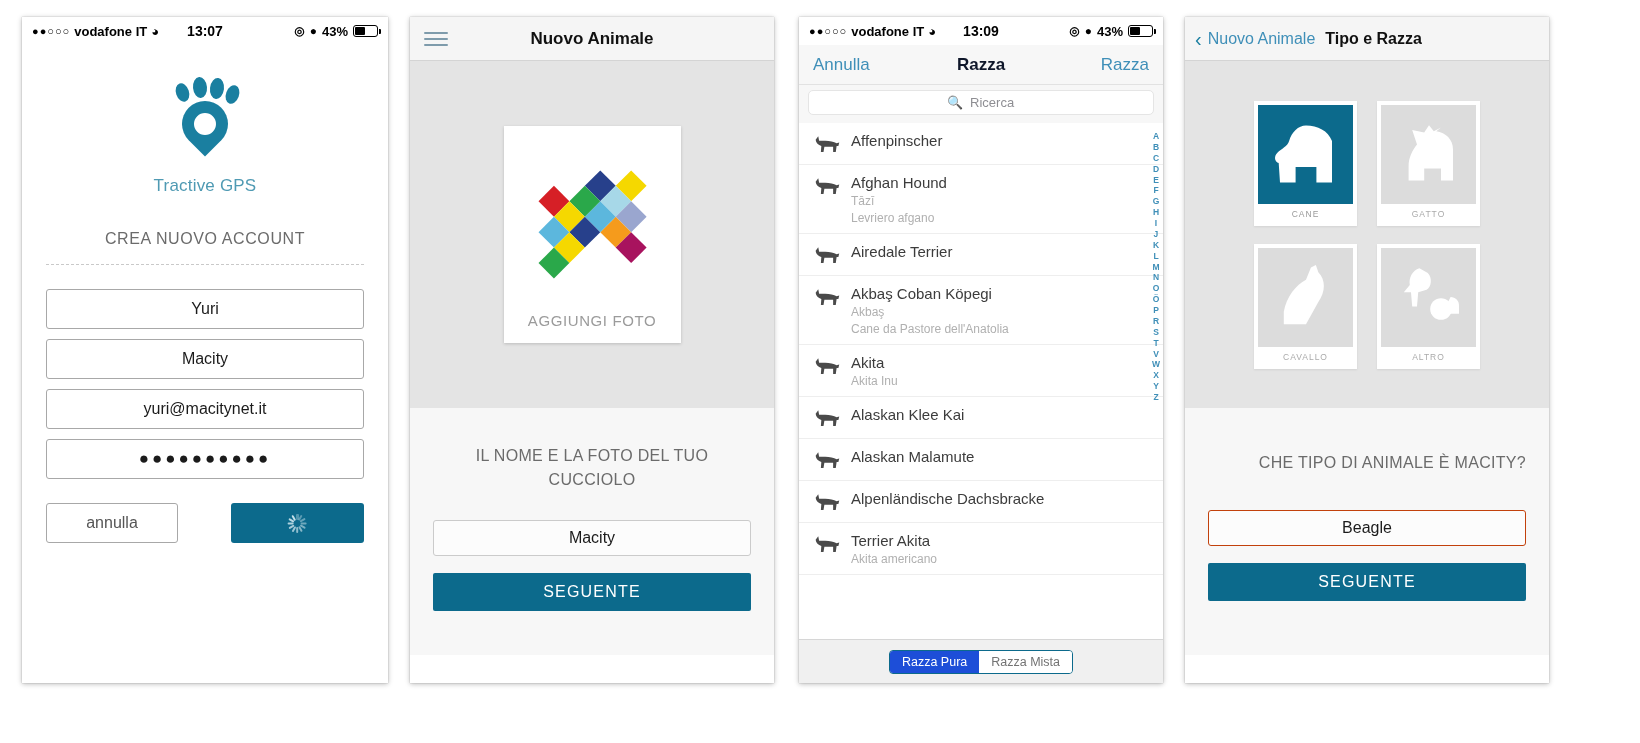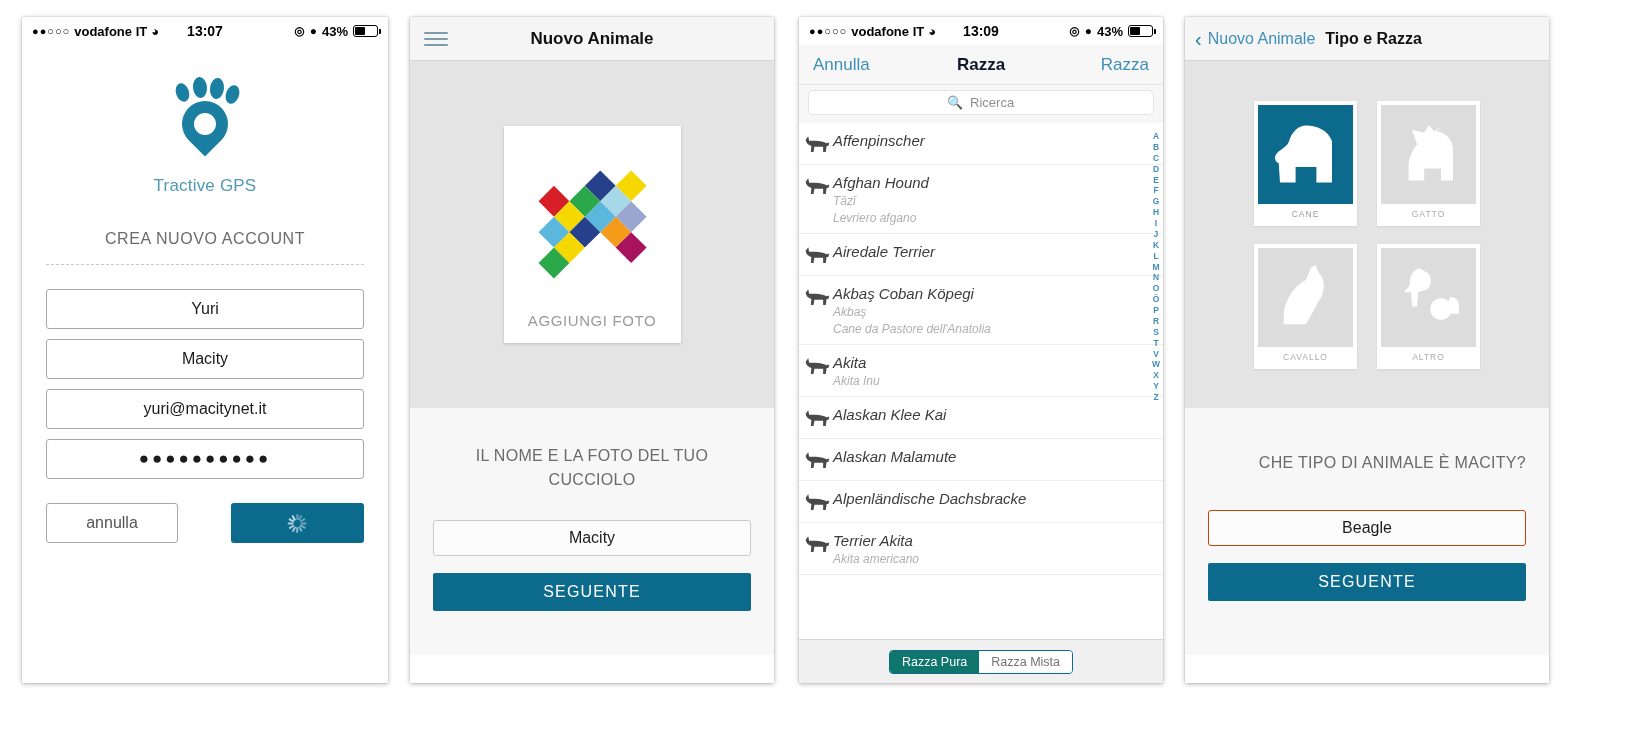--- a/index.html
+++ b/index.html
@@ -178,42 +178,41 @@
     display: flex; align-items: center; justify-content: center; gap: 6px;
     font-size: 13px; color: #8e8e93;
     border: 1px solid #e5e5e5;
   }
   .list {
     background: #fff; position: relative;
     height: calc(100% - 28px - 40px - 38px - 44px);
     overflow: hidden;
   }
   .row {
-    display: flex; align-items: flex-start; gap: 2px;
-    padding: 9px 12px 8px 4px;
+    display: flex; align-items: flex-start; gap: 10px;
+    padding: 9px 12px 8px 14px;
     border-bottom: 1px solid #eee;
-    font-style: italic;
   }
   .dogicon { flex: none; width: 28px; height: 22px; margin-top: 2px; }
   .rowtxt { display: flex; flex-direction: column; gap: 3px; }
   .rname { font-size: 15px; color: #3c3c3c; }
   .ralt { font-size: 12px; color: #b0b0b0; }
   .index-rail {
     position: absolute; right: 3px; top: 8px;
     display: flex; flex-direction: column; align-items: center;
     font-size: 8.5px; color: #3f8fb8; line-height: 1.28; font-weight: bold;
   }
   .p3-foot {
     height: 44px; background: #f0f0f0;
     border-top: 1px solid #d6d6d6;
     display: flex; align-items: center; justify-content: center;
   }
   .segmented { display: flex; border-radius: 4px; overflow: hidden; border: 1px solid #0c6a8c; }
   .seg { font-size: 12.5px; padding: 4px 12px; }
-  .seg.on { background: #0f766e; color: #fff; }
+  .seg.on { background: #1d4ed8; color: #fff; }
   .seg.off { background: #fff; color: #737373; }
 
   
   .navbar4 { height: 44px; background: #f5f5f5; border-bottom: 1px solid #d4d4d4;
              display: flex; align-items: center; padding: 0 10px; gap: 4px; }
   .chev { font-size: 20px; color: #1a7fa0; line-height: 1; margin-right: 2px; }
   .back-lbl { font-size: 16px; color: #3f8fb8; }
   .nav4-title { font-size: 16px; font-weight: bold; color: #111; margin-left: 6px; }
   .tiles-area { background: #e4e4e4; height: 347px; display: flex; align-items: center; justify-content: center; }
   .tiles { display: grid; grid-template-columns: repeat(2, 103px); grid-template-rows: repeat(2, 125px); gap: 18px 20px; }

